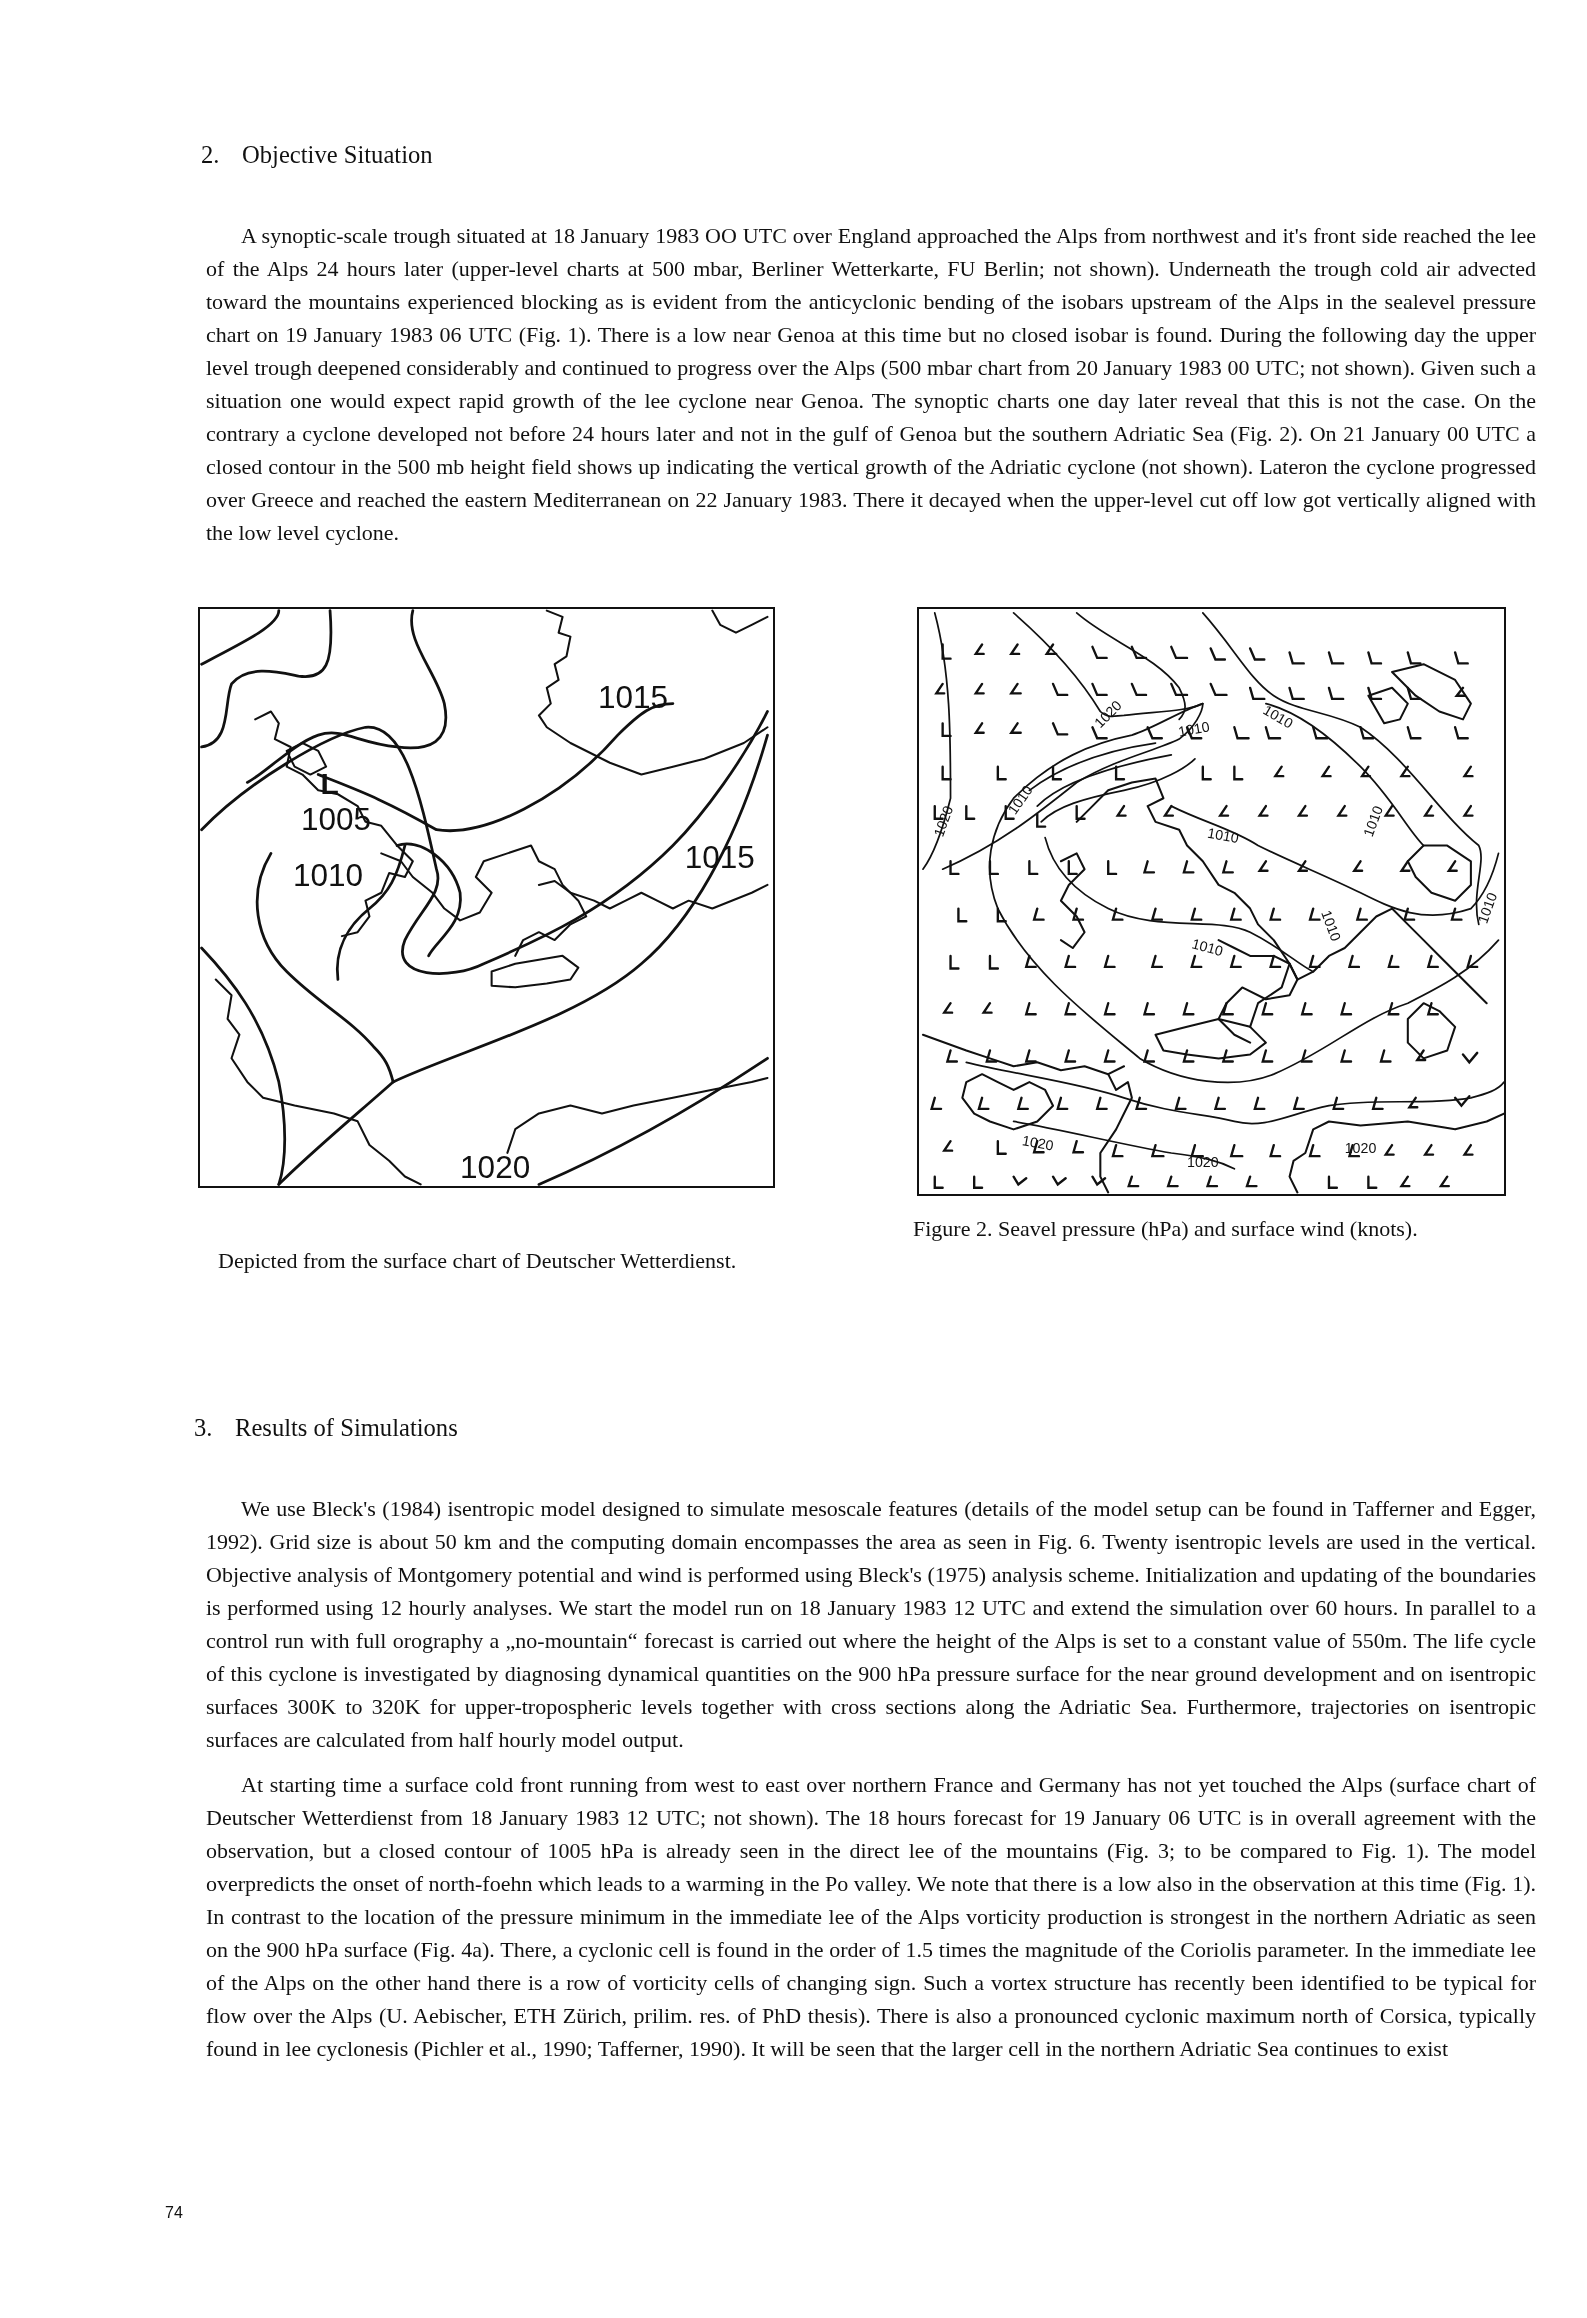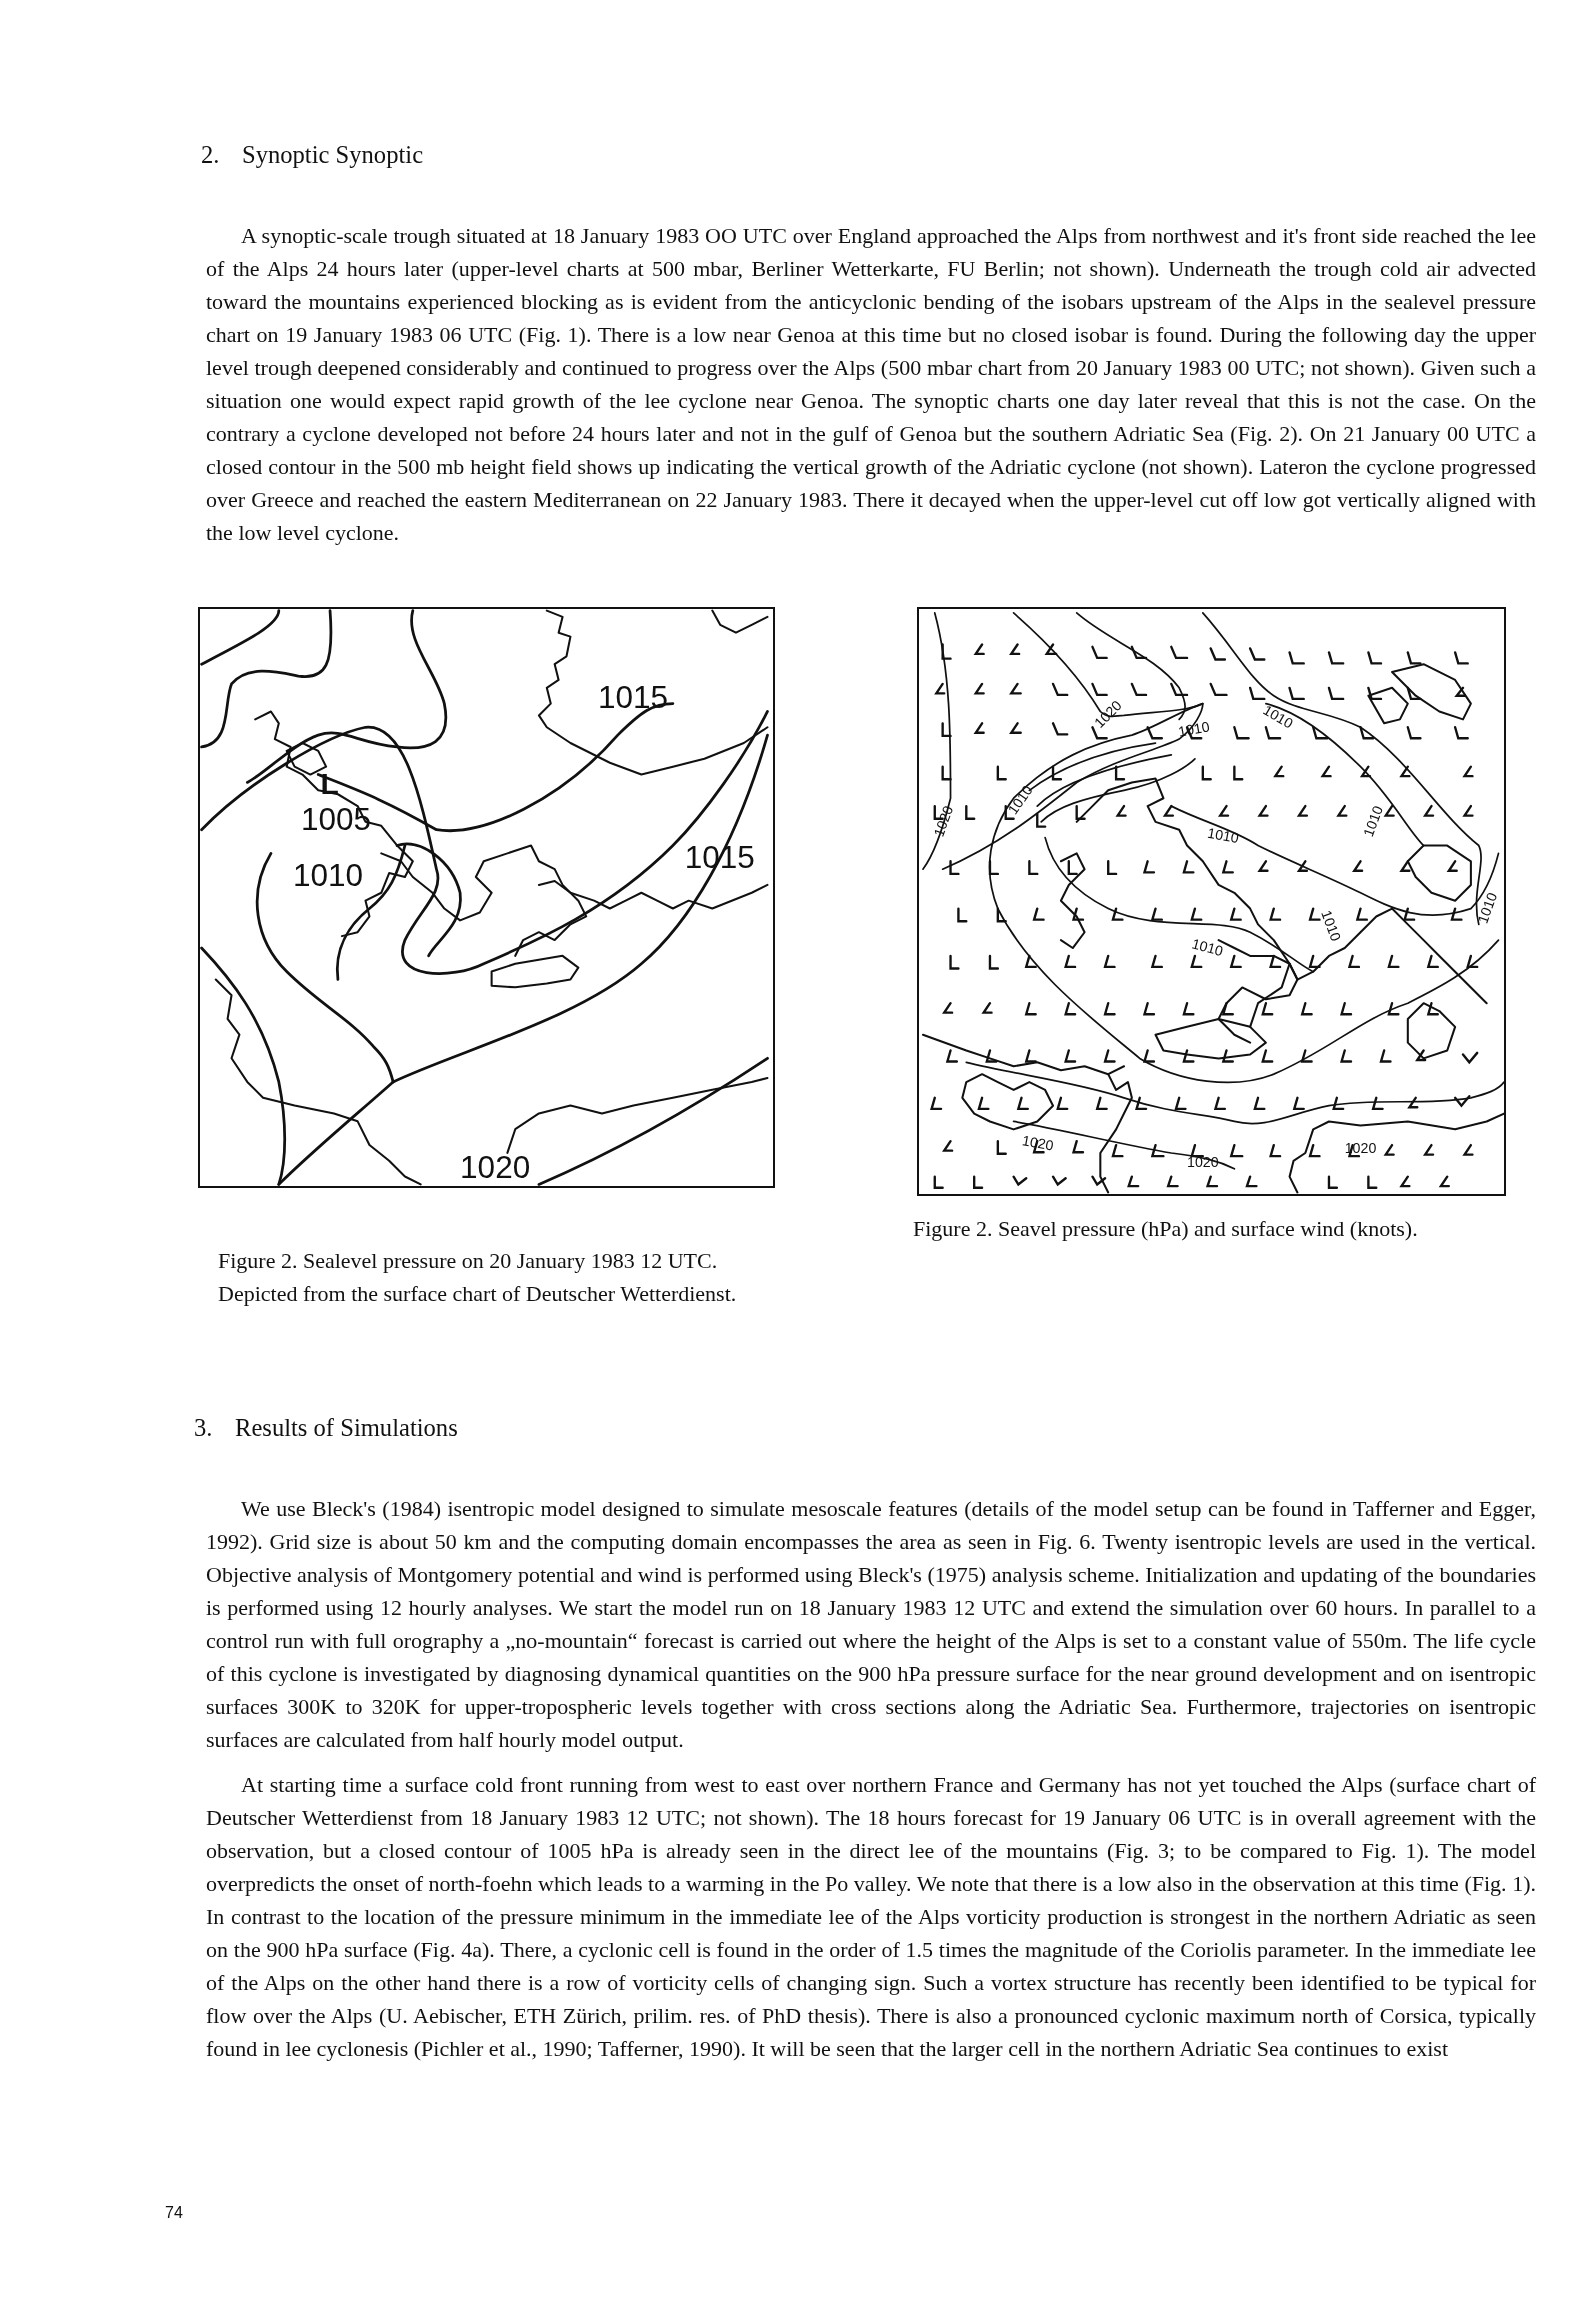--- a/index.html
+++ b/index.html
@@ -15,21 +15,21 @@
   .caption div { display:block; }
   .fig { position:absolute; border:2.4px solid #111; background:#fff; box-sizing:border-box; }
   .fig svg { position:absolute; left:0; top:0; width:100%; height:100%; }
   .lbl { font-family:"Liberation Sans","DejaVu Sans",sans-serif; fill:#111; }
   .pageno { font-family:"Liberation Sans","DejaVu Sans",sans-serif; font-size:16px; }
 </style>
 </head>
 <body>
 
 <div class="abs heading" style="left:201px; top:140px;">
-  <span class="num">2.</span><span>Synoptic Synoptic</span>
+  <span class="num">2.</span><span>Objective Situation</span>
 </div>
 
 <div class="para" style="top:207px;">
   <p>A synoptic-scale trough situated at 18 January 1983 OO UTC over England approached the Alps from northwest and it's front side reached the lee of the Alps 24 hours later (upper-level charts at 500 mbar, Berliner Wetterkarte, FU Berlin; not shown). Underneath the trough cold air advected toward the mountains experienced blocking as is evident from the anticyclonic bending of the isobars upstream of the Alps in the sealevel pressure chart on 19 January 1983 06 UTC (Fig. 1). There is a low near Genoa at this time but no closed isobar is found. During the following day the upper level trough deepened considerably and continued to progress over the Alps (500 mbar chart from 20 January 1983 00 UTC; not shown). Given such a situation one would expect rapid growth of the lee cyclone near Genoa. The synoptic charts one day later reveal that this is not the case. On the contrary a cyclone developed not before 24 hours later and not in the gulf of Genoa but the southern Adriatic Sea (Fig. 2). On 21 January 00 UTC a closed contour in the 500 mb height field shows up indicating the vertical growth of the Adriatic cyclone (not shown). Lateron the cyclone progressed over Greece and reached the eastern Mediterranean on 22 January 1983. There it decayed when the upper-level cut off low got vertically aligned with the low level cyclone.</p>
 </div>
 
 <div class="fig" style="left:198px; top:607px; width:577px; height:581px;">
   <svg viewBox="0 0 727 732" fill="none" stroke="#111" stroke-width="3.5" stroke-linejoin="round" stroke-linecap="round">
 
     <path d="M2 70 C60 40 100 20 100 2"></path>
@@ -125,21 +125,20 @@
     <text class="lbl" x="720" y="400" font-size="18" transform="rotate(-70 720 400)">1010</text>
     <text class="lbl" x="510" y="385" font-size="18" transform="rotate(70 510 385)">1010</text>
     <text class="lbl" x="345" y="430" font-size="18" transform="rotate(15 345 430)">1010</text>
     <text class="lbl" x="130" y="680" font-size="18" transform="rotate(10 130 680)">1020</text>
     <text class="lbl" x="340" y="708" font-size="18">1020</text>
     <text class="lbl" x="540" y="690" font-size="18">1020</text>
   </svg>
 </div>
 
 <div class="abs caption" style="left:218px; top:1244px;">
-  <div>Figure 2. Sealevel pressure on 20 January 1983 12 UTC.</div>
   <div>Depicted from the surface chart of Deutscher Wetterdienst.</div>
 </div>
 <div class="abs caption" style="left:913px; top:1212px;">
   <div>Figure 2. Seavel pressure (hPa) and surface wind (knots).</div>
 </div>
 
 <div class="abs heading" style="left:194px; top:1413px;">
   <span class="num">3.</span><span>Results of Simulations</span>
 </div>
 

